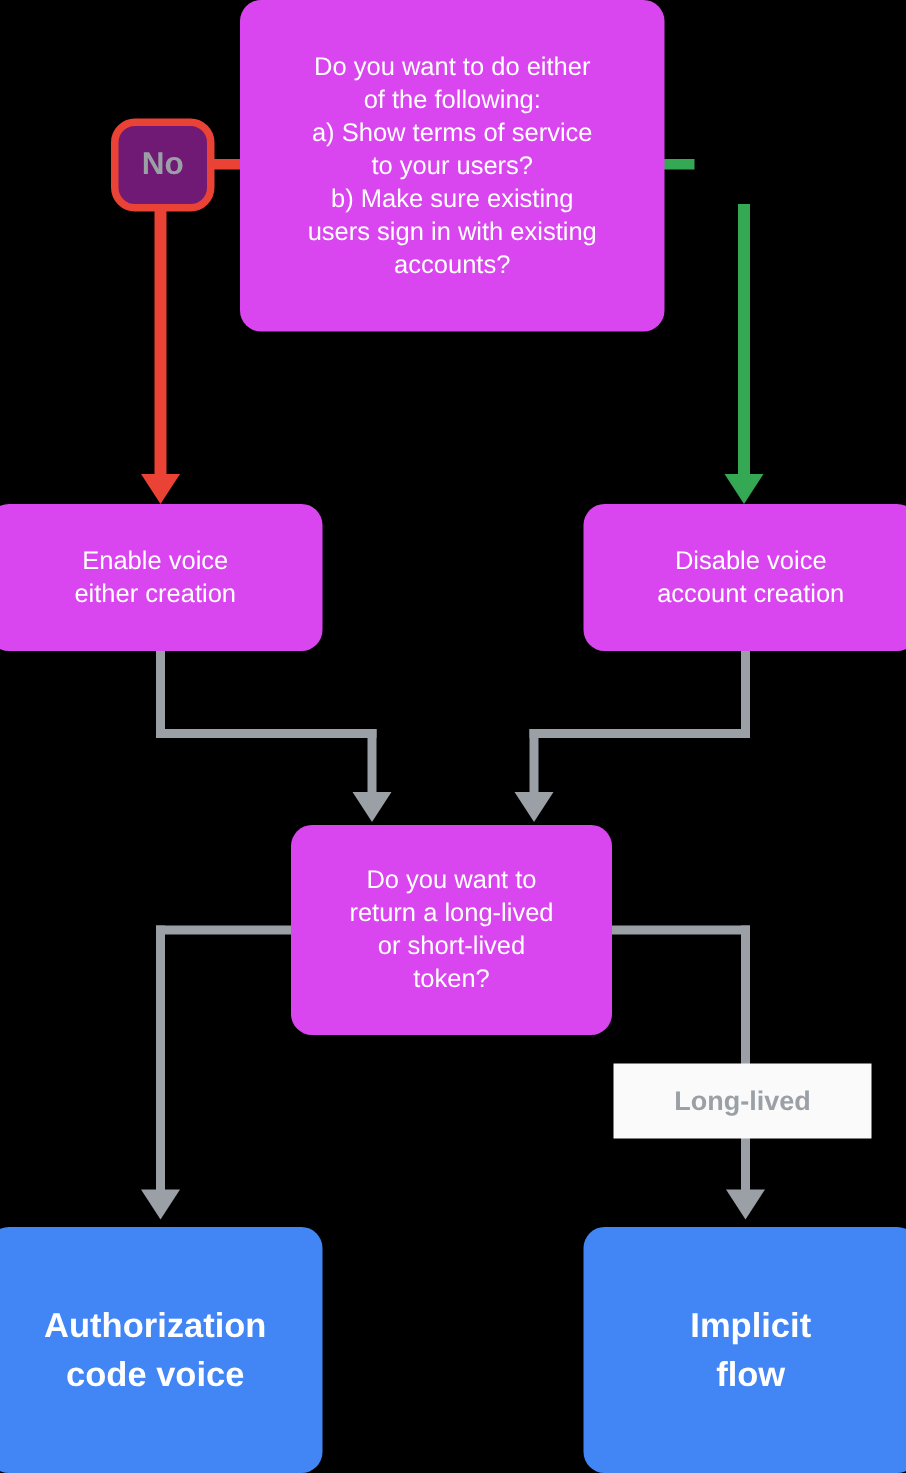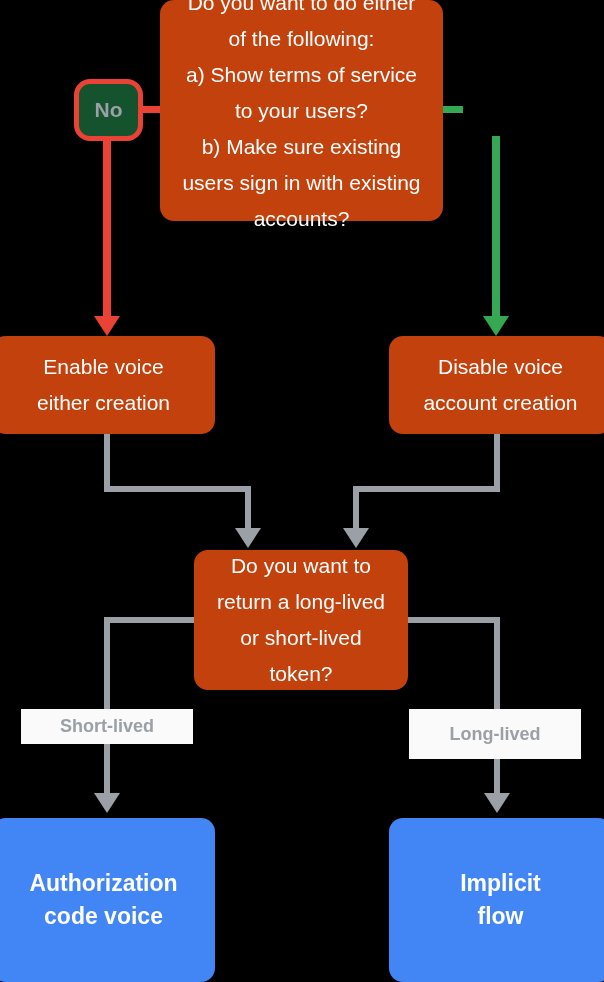--- a/index.html
+++ b/index.html
@@ -23,44 +23,44 @@
     position: absolute;
     box-sizing: border-box;
     display: flex;
     align-items: center;
     justify-content: center;
     text-align: center;
     border-radius: 14px;
     color: #ffffff;
   }
   .node.gray {
-    background: #c2410c;
-    font-size: 21px;
-    line-height: 36px;
+    background: #d946ef;
+    font-size: 17px;
+    line-height: 22px;
     font-weight: 400;
   }
   .node.blue {
     background: #4285f4;
     font-size: 23px;
     line-height: 33px;
     font-weight: 700;
   }
 
   
   #node-enable  { border-top-left-radius: 14px; border-bottom-left-radius: 14px; }
   #node-disable { border-top-right-radius: 14px; border-bottom-right-radius: 14px; }
 
   
   .pill {
     position: absolute;
     box-sizing: border-box;
     display: flex;
     align-items: center;
     justify-content: center;
-    background: #14532d;
+    background: #701a75;
     border-radius: 16px;
     border: 5px solid #000;
     font-size: 21px;
     font-weight: 700;
     color: #9aa0a6;
     z-index: 6;
   }
   #pill-no  { border-color: #ea4335; }
   #pill-yes { border-color: #34a853; }
 
@@ -157,23 +157,20 @@
 account creation</span>
   </div>
 
   <div class="node gray" id="node-question-token" style="left:194px; top:550px; width:214px; height:140px;">
     <span class="txt">Do you want to
 return a long-lived
 or short-lived
 token?</span>
   </div>
 
-  <div class="edge-label" style="left:21px; top:709px; width:172px; height:35px;">
-    <span>Short-lived</span>
-  </div>
 
   <div class="edge-label" style="left:409px; top:709px; width:172px; height:50px;">
     <span>Long-lived</span>
   </div>
 
   <div class="node blue" id="node-authcode" style="left:-8px; top:818px; width:223px; height:164px; border-bottom-left-radius:14px; border-bottom-right-radius:14px;">
     <span class="txt">Authorization
 code voice</span>
   </div>
 

